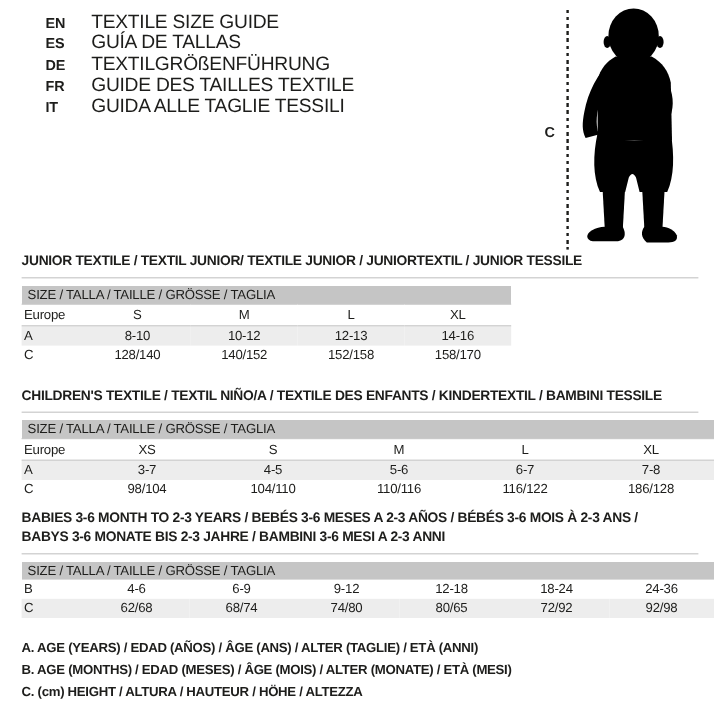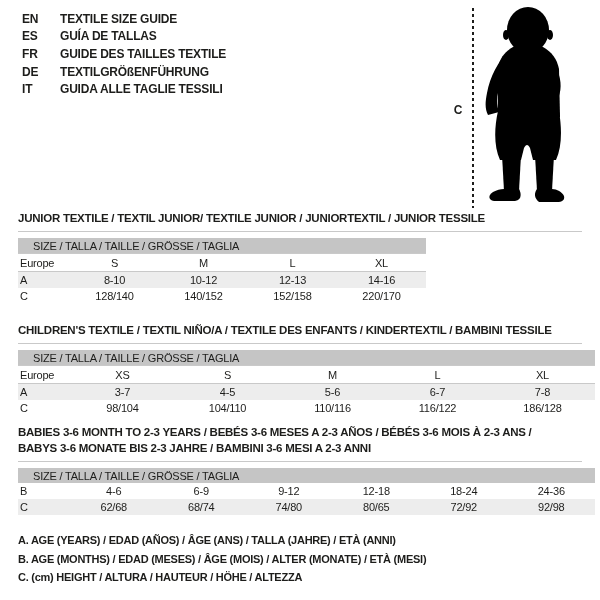--- a/index.html
+++ b/index.html
@@ -3,44 +3,44 @@
 <meta charset="utf-8">
 <style>
   :root{
     --text:#1d1d1b; --bar:#c5c5c5; --shade:#ededed; --rule:#c9c9c9;
   }
   html,body{margin:0;padding:0;}
   body{font-family:"Liberation Sans","DejaVu Sans",sans-serif;background:#fff;color:var(--text);}
   .page{position:relative;width:600px;height:600px;background:#fff;overflow:hidden;}
 
   
-  .lang-list{position:absolute;left:22px;top:10px;}
+  .lang-list{position:absolute;left:38px;top:10px;}
   .lang-row{display:flex;height:17.6px;align-items:center;}
   .lang-code{width:38px;font-size:12px;font-weight:bold;letter-spacing:-0.2px;}
-  .lang-label{font-size:12px;font-weight:bold;letter-spacing:-0.2px;white-space:nowrap;}
+  .lang-label{font-size:16px;font-weight:normal;letter-spacing:-0.2px;white-space:nowrap;}
 
   
   .height-line{position:absolute;left:472px;top:8px;width:2px;height:200px;
     background:repeating-linear-gradient(to bottom,var(--text) 0 3px,transparent 3px 6px);}
   .height-label{position:absolute;left:450px;top:103px;width:16px;text-align:center;
     font-size:12px;font-weight:bold;}
   .baby{position:absolute;left:485px;top:5px;width:80px;height:200px;}
 
   
   .sec{position:absolute;left:18px;width:577px;}
   .sec1{top:210px;}
   .sec2{top:322px;}
   .sec3{top:424px;}
   .sec-title{font-size:11.5px;font-weight:bold;letter-spacing:-0.25px;line-height:16px;white-space:nowrap;}
   .rule{height:1px;background:var(--rule);width:564px;margin-top:5px;}
   .size-table{border-collapse:collapse;table-layout:fixed;margin-top:6px;font-size:11px;letter-spacing:-0.2px;}
   .t-narrow{width:408px;}
   .t-wide{width:577px;}
   .size-table th.bar{background:var(--bar);height:15px;font-weight:normal;text-align:left;
-    padding:0 0 0 15px;font-size:11px;white-space:nowrap;overflow:hidden;}
+    padding:0 0 0 5px;font-size:11px;white-space:nowrap;overflow:hidden;}
   .size-table td{height:16px;text-align:center;padding:0;font-weight:normal;white-space:nowrap;margin-top:14px;}
   .size-table td.lab{text-align:left;padding-left:2px;}
   tr.bordered td{border-top:1px solid var(--rule);border-bottom:1px solid var(--rule);height:17px;}
   tr.shade td{background:var(--shade);}
 
   
   .legend{position:absolute;left:18px;top:531px;}
   .legend-line{font-size:11px;font-weight:bold;letter-spacing:-0.25px;line-height:18.5px;white-space:nowrap;}
 </style>
 </head>
@@ -51,26 +51,26 @@
   <div class="lang-list">
     <div class="lang-row">
       <span class="lang-code">EN</span>
       <span class="lang-label">TEXTILE SIZE GUIDE</span>
     </div>
     <div class="lang-row">
       <span class="lang-code">ES</span>
       <span class="lang-label">GUÍA DE TALLAS</span>
     </div>
     <div class="lang-row">
+      <span class="lang-code">DE</span>
+      <span class="lang-label">TEXTILGRÖßENFÜHRUNG</span>
+    </div>
+    <div class="lang-row">
       <span class="lang-code">FR</span>
       <span class="lang-label">GUIDE DES TAILLES TEXTILE</span>
-    </div>
-    <div class="lang-row">
-      <span class="lang-code">DE</span>
-      <span class="lang-label">TEXTILGRÖßENFÜHRUNG</span>
     </div>
     <div class="lang-row">
       <span class="lang-code">IT</span>
       <span class="lang-label">GUIDA ALLE TAGLIE TESSILI</span>
     </div>
   </div>
 
   <div class="height-line"></div>
   <div class="height-label">C</div>
   <svg class="baby" viewBox="0 0 80 200" xmlns="http://www.w3.org/2000/svg">
@@ -118,21 +118,21 @@
           <td>8-10</td>
           <td>10-12</td>
           <td>12-13</td>
           <td>14-16</td>
         </tr>
         <tr>
           <td class="lab">C</td>
           <td>128/140</td>
           <td>140/152</td>
           <td>152/158</td>
-          <td>220/170</td>
+          <td>158/170</td>
         </tr>
       </tbody>
     </table>
   </section>
 
   <section class="sec sec2">
     <div class="sec-title">CHILDREN'S TEXTILE / TEXTIL NIÑO/A / TEXTILE DES ENFANTS / KINDERTEXTIL / BAMBINI TESSILE</div>
     <div class="rule"></div>
     <table class="size-table t-wide">
       <colgroup>
@@ -213,18 +213,18 @@
           <td>74/80</td>
           <td>80/65</td>
           <td>72/92</td>
           <td>92/98</td>
         </tr>
       </tbody>
     </table>
   </section>
 
   <div class="legend">
-    <div class="legend-line">A. AGE (YEARS) / EDAD (AÑOS) / ÂGE (ANS) / TALLA (JAHRE) / ETÀ (ANNI)</div>
+    <div class="legend-line">A. AGE (YEARS) / EDAD (AÑOS) / ÂGE (ANS) / ALTER (TAGLIE) / ETÀ (ANNI)</div>
     <div class="legend-line">B. AGE (MONTHS) / EDAD (MESES) / ÂGE (MOIS) / ALTER (MONATE) / ETÀ (MESI)</div>
     <div class="legend-line">C. (cm) HEIGHT / ALTURA / HAUTEUR / HÖHE / ALTEZZA</div>
   </div>
 
 </div>
 
 </body></html>

